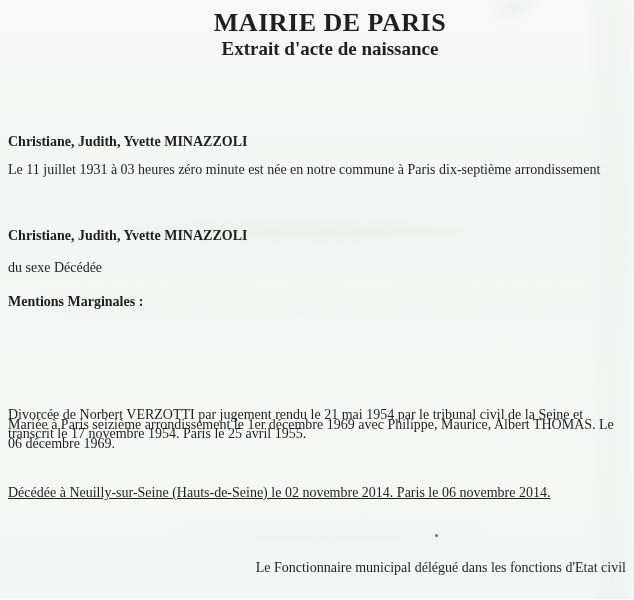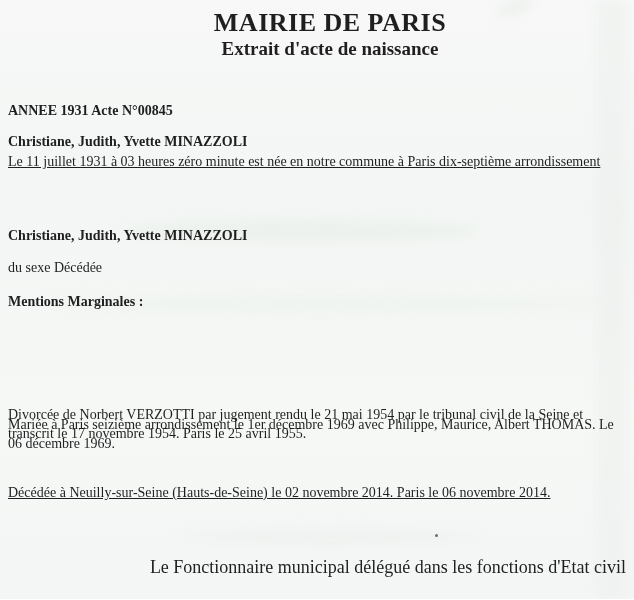--- a/index.html
+++ b/index.html
@@ -54,62 +54,61 @@
   }
   .body-text {
     left: 8px;
     width: 616px;
     font-size: 14px;
     line-height: 19px;
   }
   .bold { font-weight: bold; }
   .acte        { top: 101px; }
   .name1       { top: 132px; }
-  .birth       { top: 152px; text-decoration: underline; }
+  .birth       { top: 160px; }
   .name2       { top: 226px; }
   .sex         { top: 258px; }
   .mentions-h  { top: 292px; }
   .mention-1   { top: 324px; }
   .mention-2   { top: 370px; margin-top: 35px; }
   .mention-3   { top: 415px; }
   .mention-4   { top: 457px; }
   .mention-5   { top: 483px; text-decoration: underline; }
   .ink-dot {
     top: 534px;
     left: 435px;
     width: 3px;
     height: 3px;
     border-radius: 50%;
     background: #4a4a4a;
     opacity: .8;
   }
   .signature {
     top: 558px;
     right: 8px;
-    font-size: 18px;
+    font-size: 14px;
     line-height: 19px;
     text-align: center;
   }
   .signature div { white-space: nowrap; }
 </style>
 </head>
 <body>
 
 <div class="paper">
 
   <div class="smudge s1"></div>
   <div class="smudge s2"></div>
   <div class="smudge s3"></div>
   <div class="smudge s4"></div>
   <div class="smudge s5"></div>
 
   <div class="abs center-head doc-title">MAIRIE DE PARIS</div>
   <div class="abs center-head doc-subtitle">Extrait d'acte de naissance</div>
 
-  <div class="abs body-text bold acte">ANNEE 1931 Acte N°00845</div>
 
   <div class="abs body-text bold name1">Christiane, Judith, Yvette MINAZZOLI</div>
 
   <div class="abs body-text birth">Le 11 juillet 1931 à 03 heures zéro minute est née en notre commune à Paris dix-septième arrondissement</div>
 
   <div class="abs body-text bold name2">Christiane, Judith, Yvette MINAZZOLI</div>
 
   <div class="abs body-text sex">du sexe Décédée</div>
 
   <div class="abs body-text bold mentions-h">Mentions Marginales :</div>

